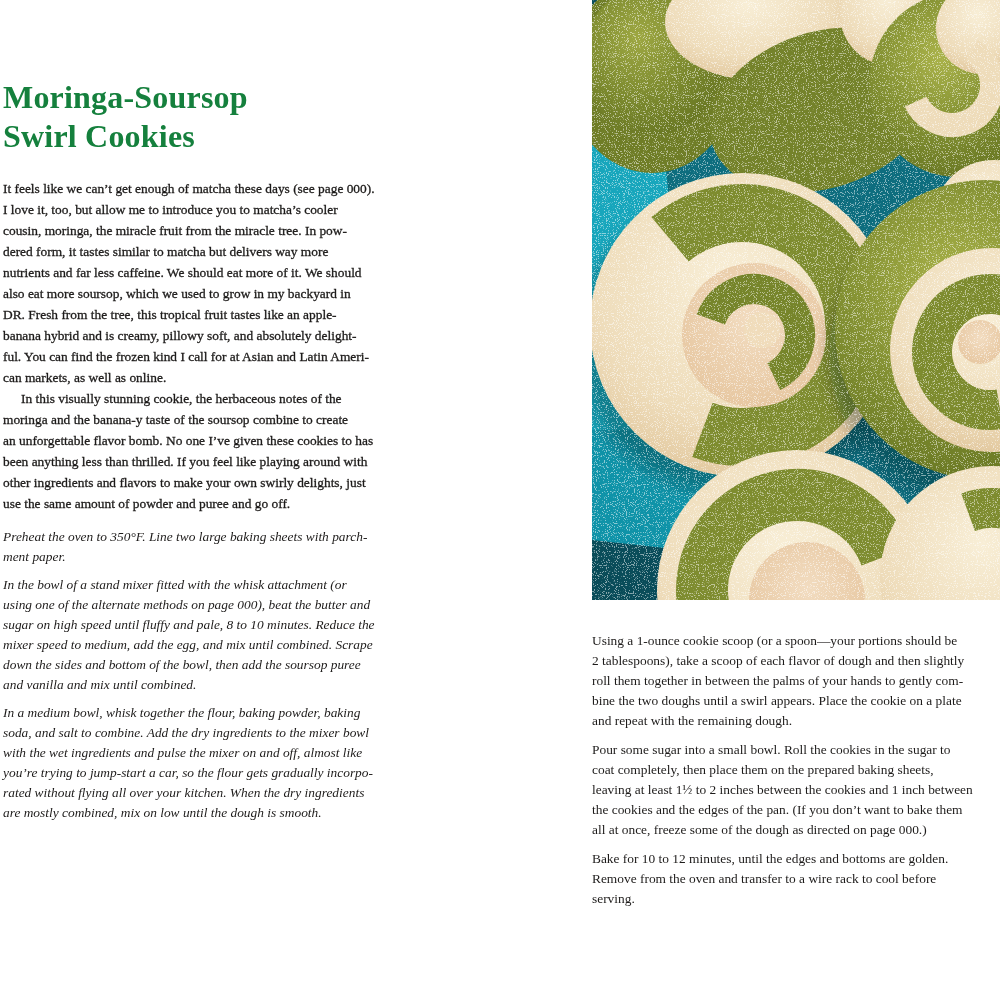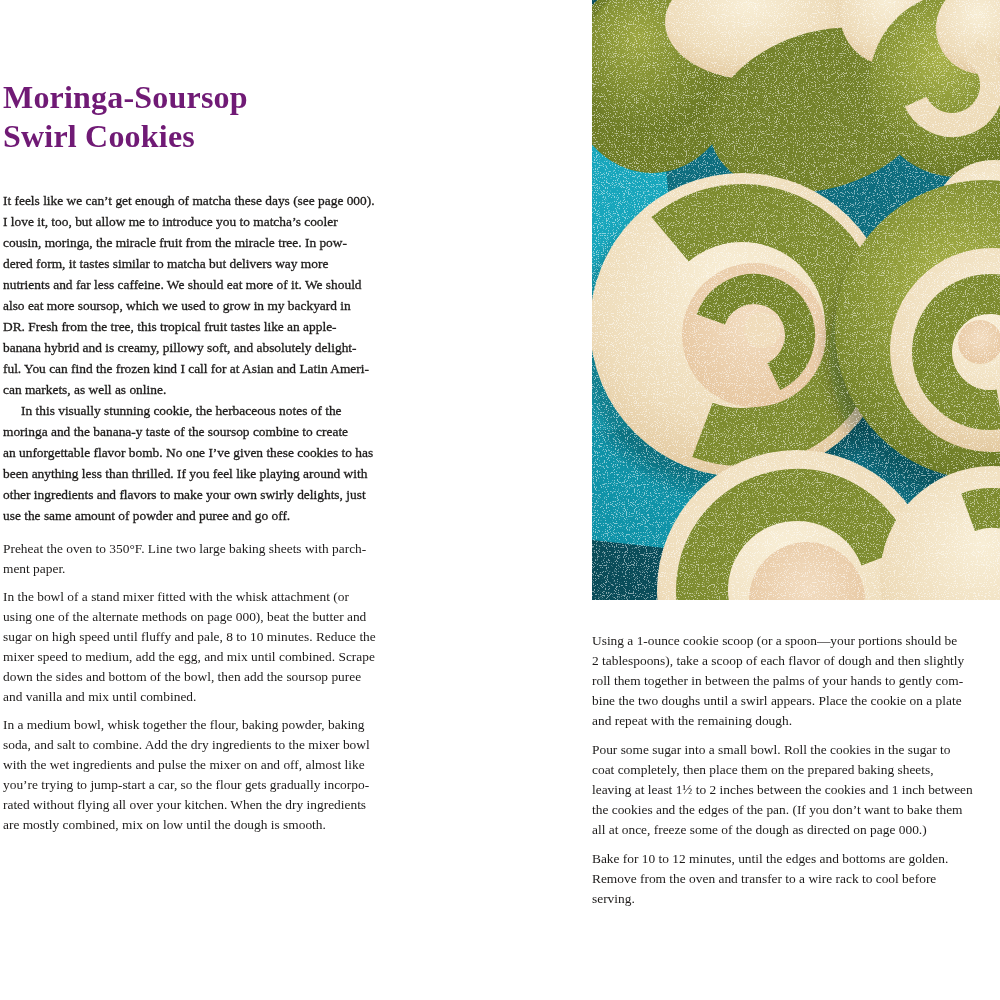--- a/index.html
+++ b/index.html
@@ -1,25 +1,25 @@
 <!DOCTYPE html>
 <html><head>
 <meta charset="utf-8">
 <style>
   html,body{margin:0;padding:0;background:#ffffff;}
   .page{position:relative;width:1000px;height:1000px;background:#ffffff;overflow:hidden;
         font-family:"Liberation Serif","DejaVu Serif",serif;color:#1d1b1a;}
   .left-col{position:absolute;left:3px;top:0;width:462px;}
   .recipe-title{margin:78px 0 0 0;font-size:32px;line-height:39px;font-weight:600;
-        color:#701a75;white-space:pre-line;letter-spacing:0.2px;font-family:"Liberation Serif","DejaVu Serif",serif;}
-  .headnote{margin:34px 0 0 0;font-size:13.4px;line-height:21px;white-space:pre-line;
+        color:#15803d;white-space:pre-line;letter-spacing:0.2px;font-family:"Liberation Serif","DejaVu Serif",serif;}
+  .headnote{margin:22px 0 0 0;font-size:13.4px;line-height:21px;white-space:pre-line;
         -webkit-text-stroke:0.3px #1d1b1a;}
   .headnote.indent{margin-top:0;text-indent:18px;}
   .instructions p{margin:8px 0 0 0;font-size:13.4px;line-height:20px;white-space:pre-line;}
-  .instructions.left-instr{margin-top:13px;}
+  .instructions.left-instr{margin-top:13px;font-style:italic;}
   .instructions.left-instr p:first-child{margin-top:0;}
   .photo{position:absolute;left:592px;top:0;width:408px;height:600px;overflow:hidden;}
   .right-instr{position:absolute;left:592px;top:631px;width:440px;}
   .right-instr p{margin:9px 0 0 0;}
   .right-instr p:first-child{margin-top:0;}
 </style>
 </head>
 <body>
 
 <div class="page">

